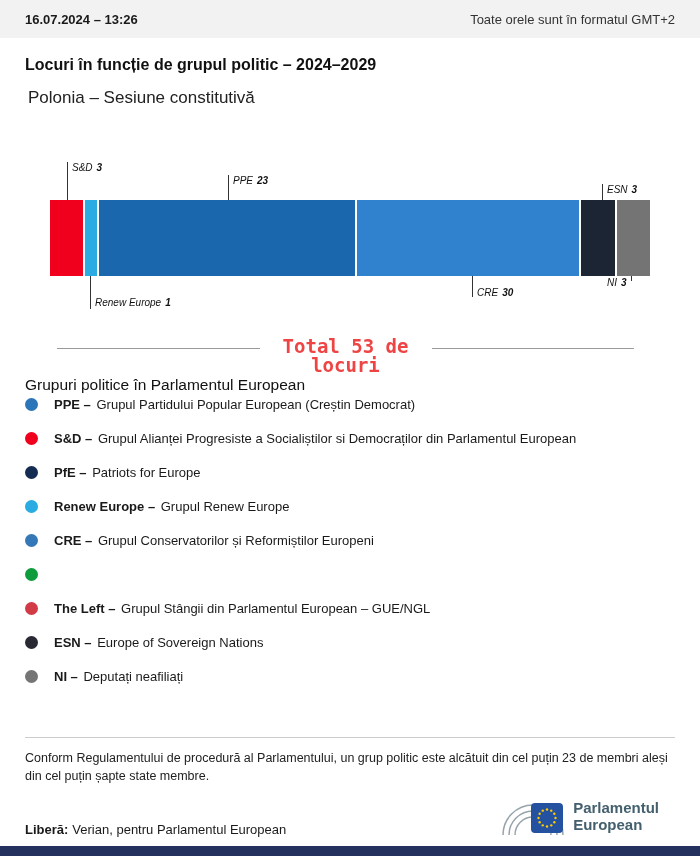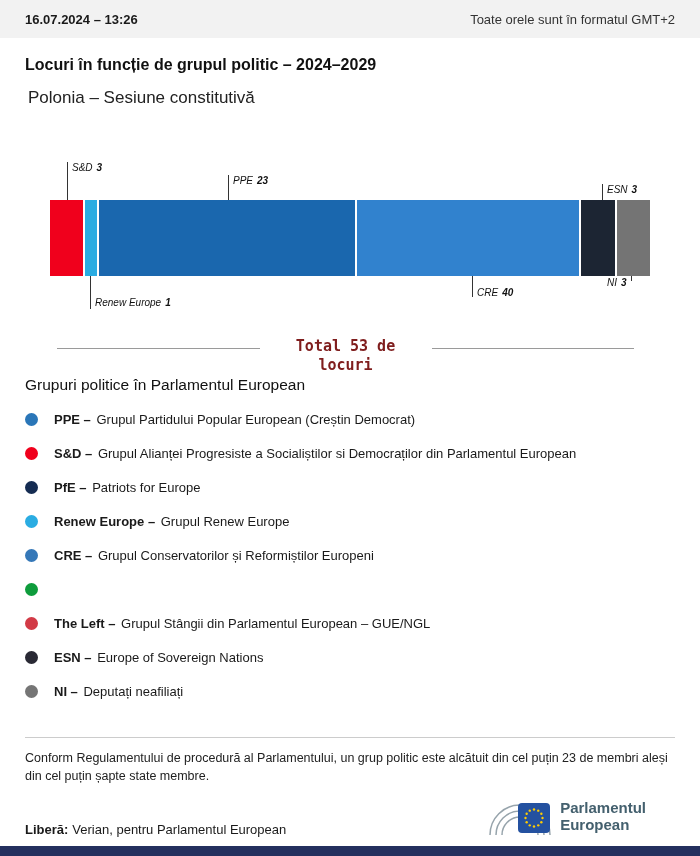--- a/index.html
+++ b/index.html
@@ -34,39 +34,39 @@
   .co-renew{left:95px;top:297px;}
   .line-cre{left:472px;top:276px;height:21px;}
   .co-cre{left:477px;top:287px;}
   .line-ni{left:631px;top:276px;height:5px;}
   .co-ni{left:607px;top:277px;}
 
   
   .total-row{position:absolute;left:57px;top:337px;width:577px;display:flex;}
   .total-rule{flex:1;height:0;border-top:1.5px solid #9a9a9a;margin-top:11px;}
   .total-text{width:172px;text-align:center;font-family:"DejaVu Sans Mono",monospace;
-              font-weight:bold;font-size:15px;line-height:19px;color:#7f1d1d;}
+              font-weight:bold;font-size:19px;line-height:19px;color:#ef4444;}
 
   
   .legend-heading{position:absolute;left:25px;top:376px;font-size:15.5px;font-weight:normal;color:#111;}
-  .legend-list{position:absolute;left:25px;top:402px;width:655px;}
+  .legend-list{position:absolute;left:25px;top:387px;width:655px;}
   .legend-item{display:flex;align-items:center;height:34px;}
   .dot{width:13px;height:13px;border-radius:50%;flex:0 0 13px;margin-right:16px;}
   .legend-text{font-size:13px;color:#1a1a1a;}
   .legend-text b{margin-right:2px;}
 
   
   .divider{position:absolute;left:25px;width:650px;border-top:1px solid #cccccc;}
   .div-footnote{top:737px;}
   .footnote{position:absolute;left:25px;top:749px;width:648px;font-size:12.5px;line-height:18px;color:#222;}
   .source{position:absolute;left:25px;top:822px;font-size:13px;color:#1a1a1a;}
   .source .src-text{margin-left:4px;}
 
   
-  .logo{position:absolute;right:54px;top:793px;display:flex;align-items:center;cursor:pointer;}
+  .logo{position:absolute;right:41px;top:793px;display:flex;align-items:center;cursor:pointer;}
   .logo-text{margin-left:8px;font-size:15px;font-weight:bold;color:#44606e;line-height:17px;}
 
   .bottom-bar{position:absolute;left:0;bottom:0;width:700px;height:10px;background:#24305e;}
 </style>
 </head>
 <body>
 
 <div class="page">
 
   <div class="topbar">
@@ -101,21 +101,21 @@
     <span>ESN</span><b>3</b>
   </div>
 
   <div class="callout-line line-renew"></div>
   <div class="callout co-renew">
     <span>Renew Europe</span><b>1</b>
   </div>
 
   <div class="callout-line line-cre"></div>
   <div class="callout co-cre">
-    <span>CRE</span><b>40</b>
+    <span>CRE</span><b>30</b>
   </div>
 
   <div class="callout-line line-ni"></div>
   <div class="callout co-ni">
     <span>NI</span><b>3</b>
   </div>
 
   <div class="total-row">
     <div class="total-rule"></div>
     <div class="total-text">

